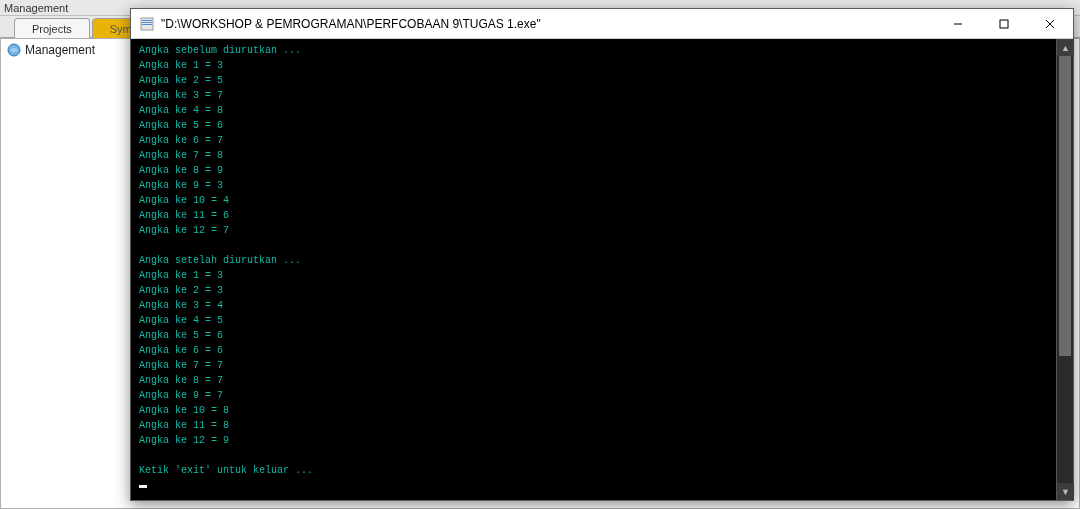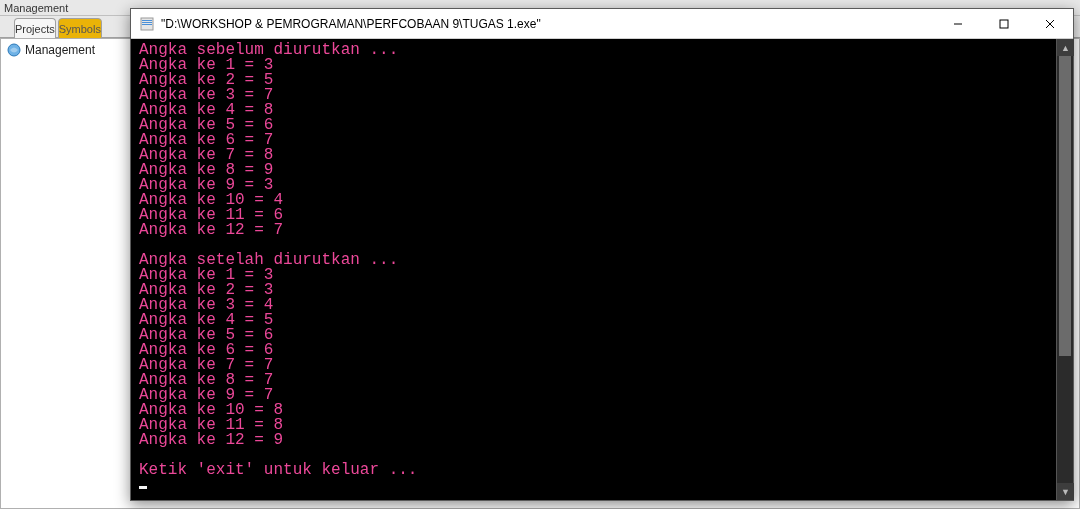--- a/index.html
+++ b/index.html
@@ -35,21 +35,21 @@
     border-bottom: 1px solid #a0a0a0;
   }
   .ide-tab-spacer {
     width: 14px;
     height: 22px;
   }
   .ide-tab {
     display: inline-flex;
     align-items: center;
     height: 22px;
-    padding: 0 0;
+    padding: 0 17px;
     font-size: 11px;
     color: #333;
     background: #f6f6f6;
     border: 1px solid #a0a0a0;
     border-bottom: 1px solid #f6f6f6;
     border-radius: 4px 4px 0 0;
     margin-right: 2px;
     margin-top: 2px;
     position: relative;
     top: 1px;
@@ -135,23 +135,23 @@
   .console-body {
     flex: 1;
     display: flex;
     background: #000;
     position: relative;
   }
   .console-text {
     flex: 1;
     padding: 4px 8px 4px 8px;
     font-family: Consolas, "Courier New", monospace;
-    font-size: 16px;
+    font-size: 10px;
     line-height: 15px;
-    color: #ec4899;
+    color: #14b8a6;
     white-space: pre;
     overflow: hidden;
   }
   .scrollbar {
     width: 17px;
     background: #2b2b2b;
     border-left: 1px solid #555;
     position: relative;
   }
   .scroll-arrow {

